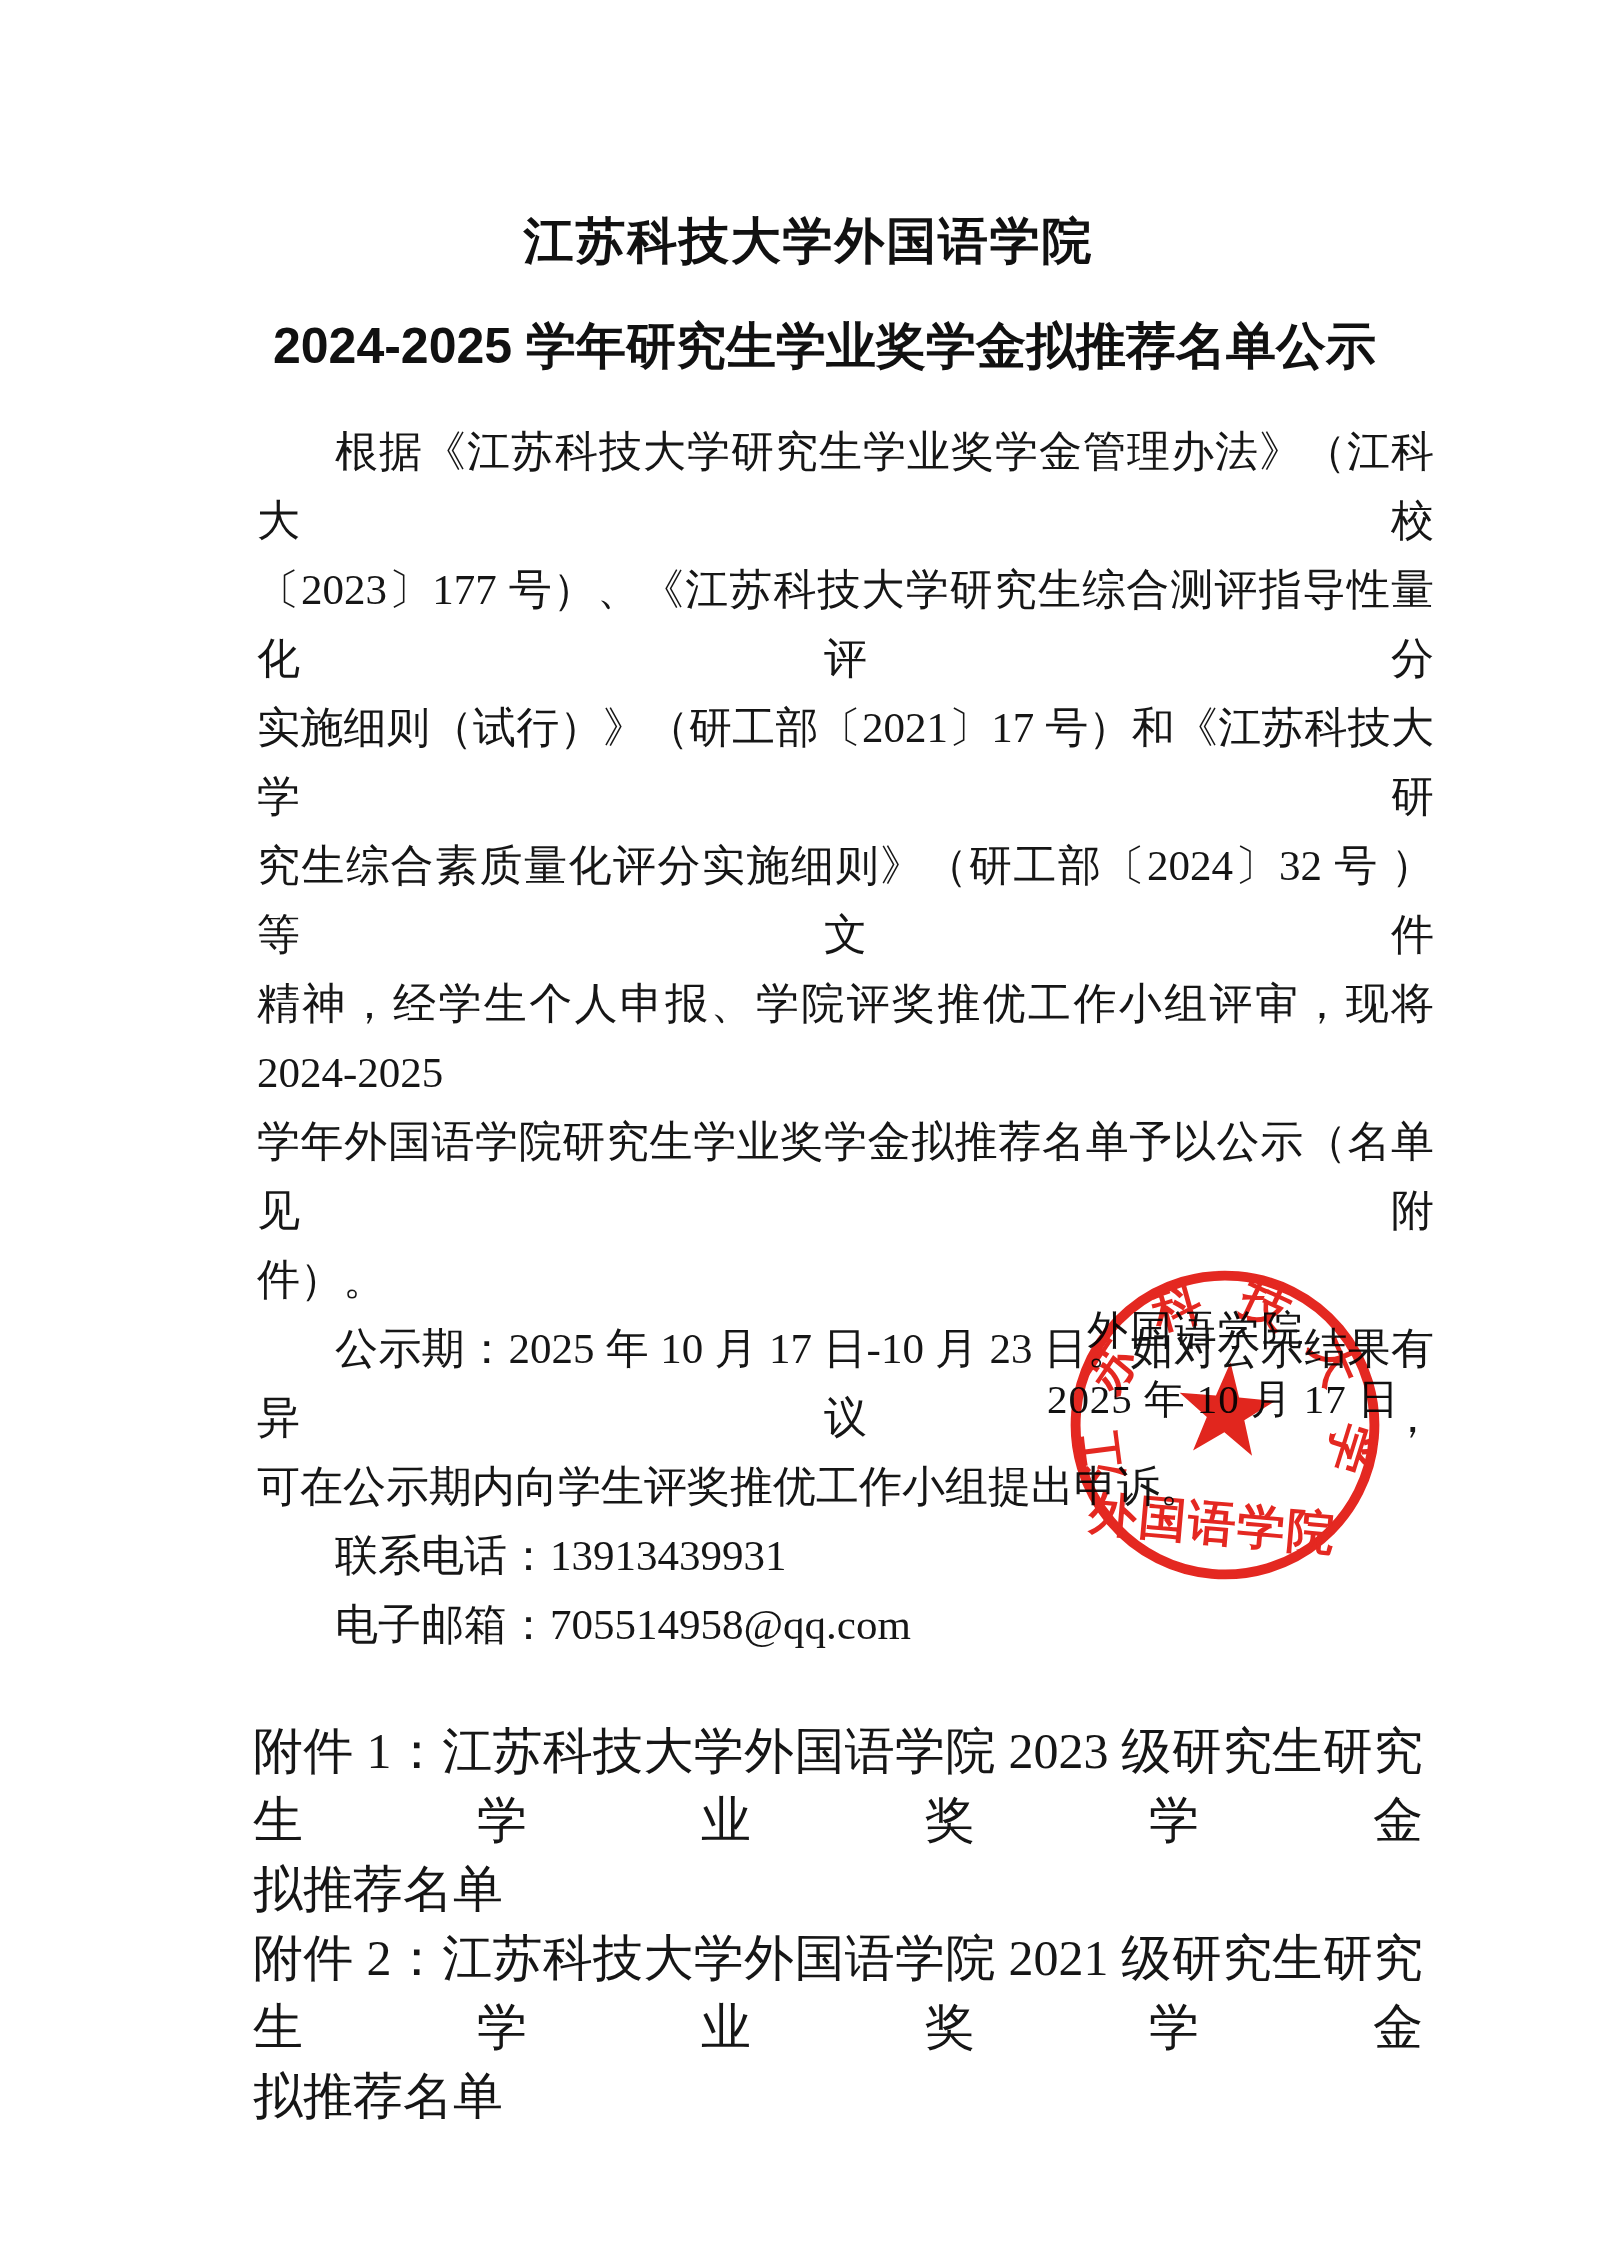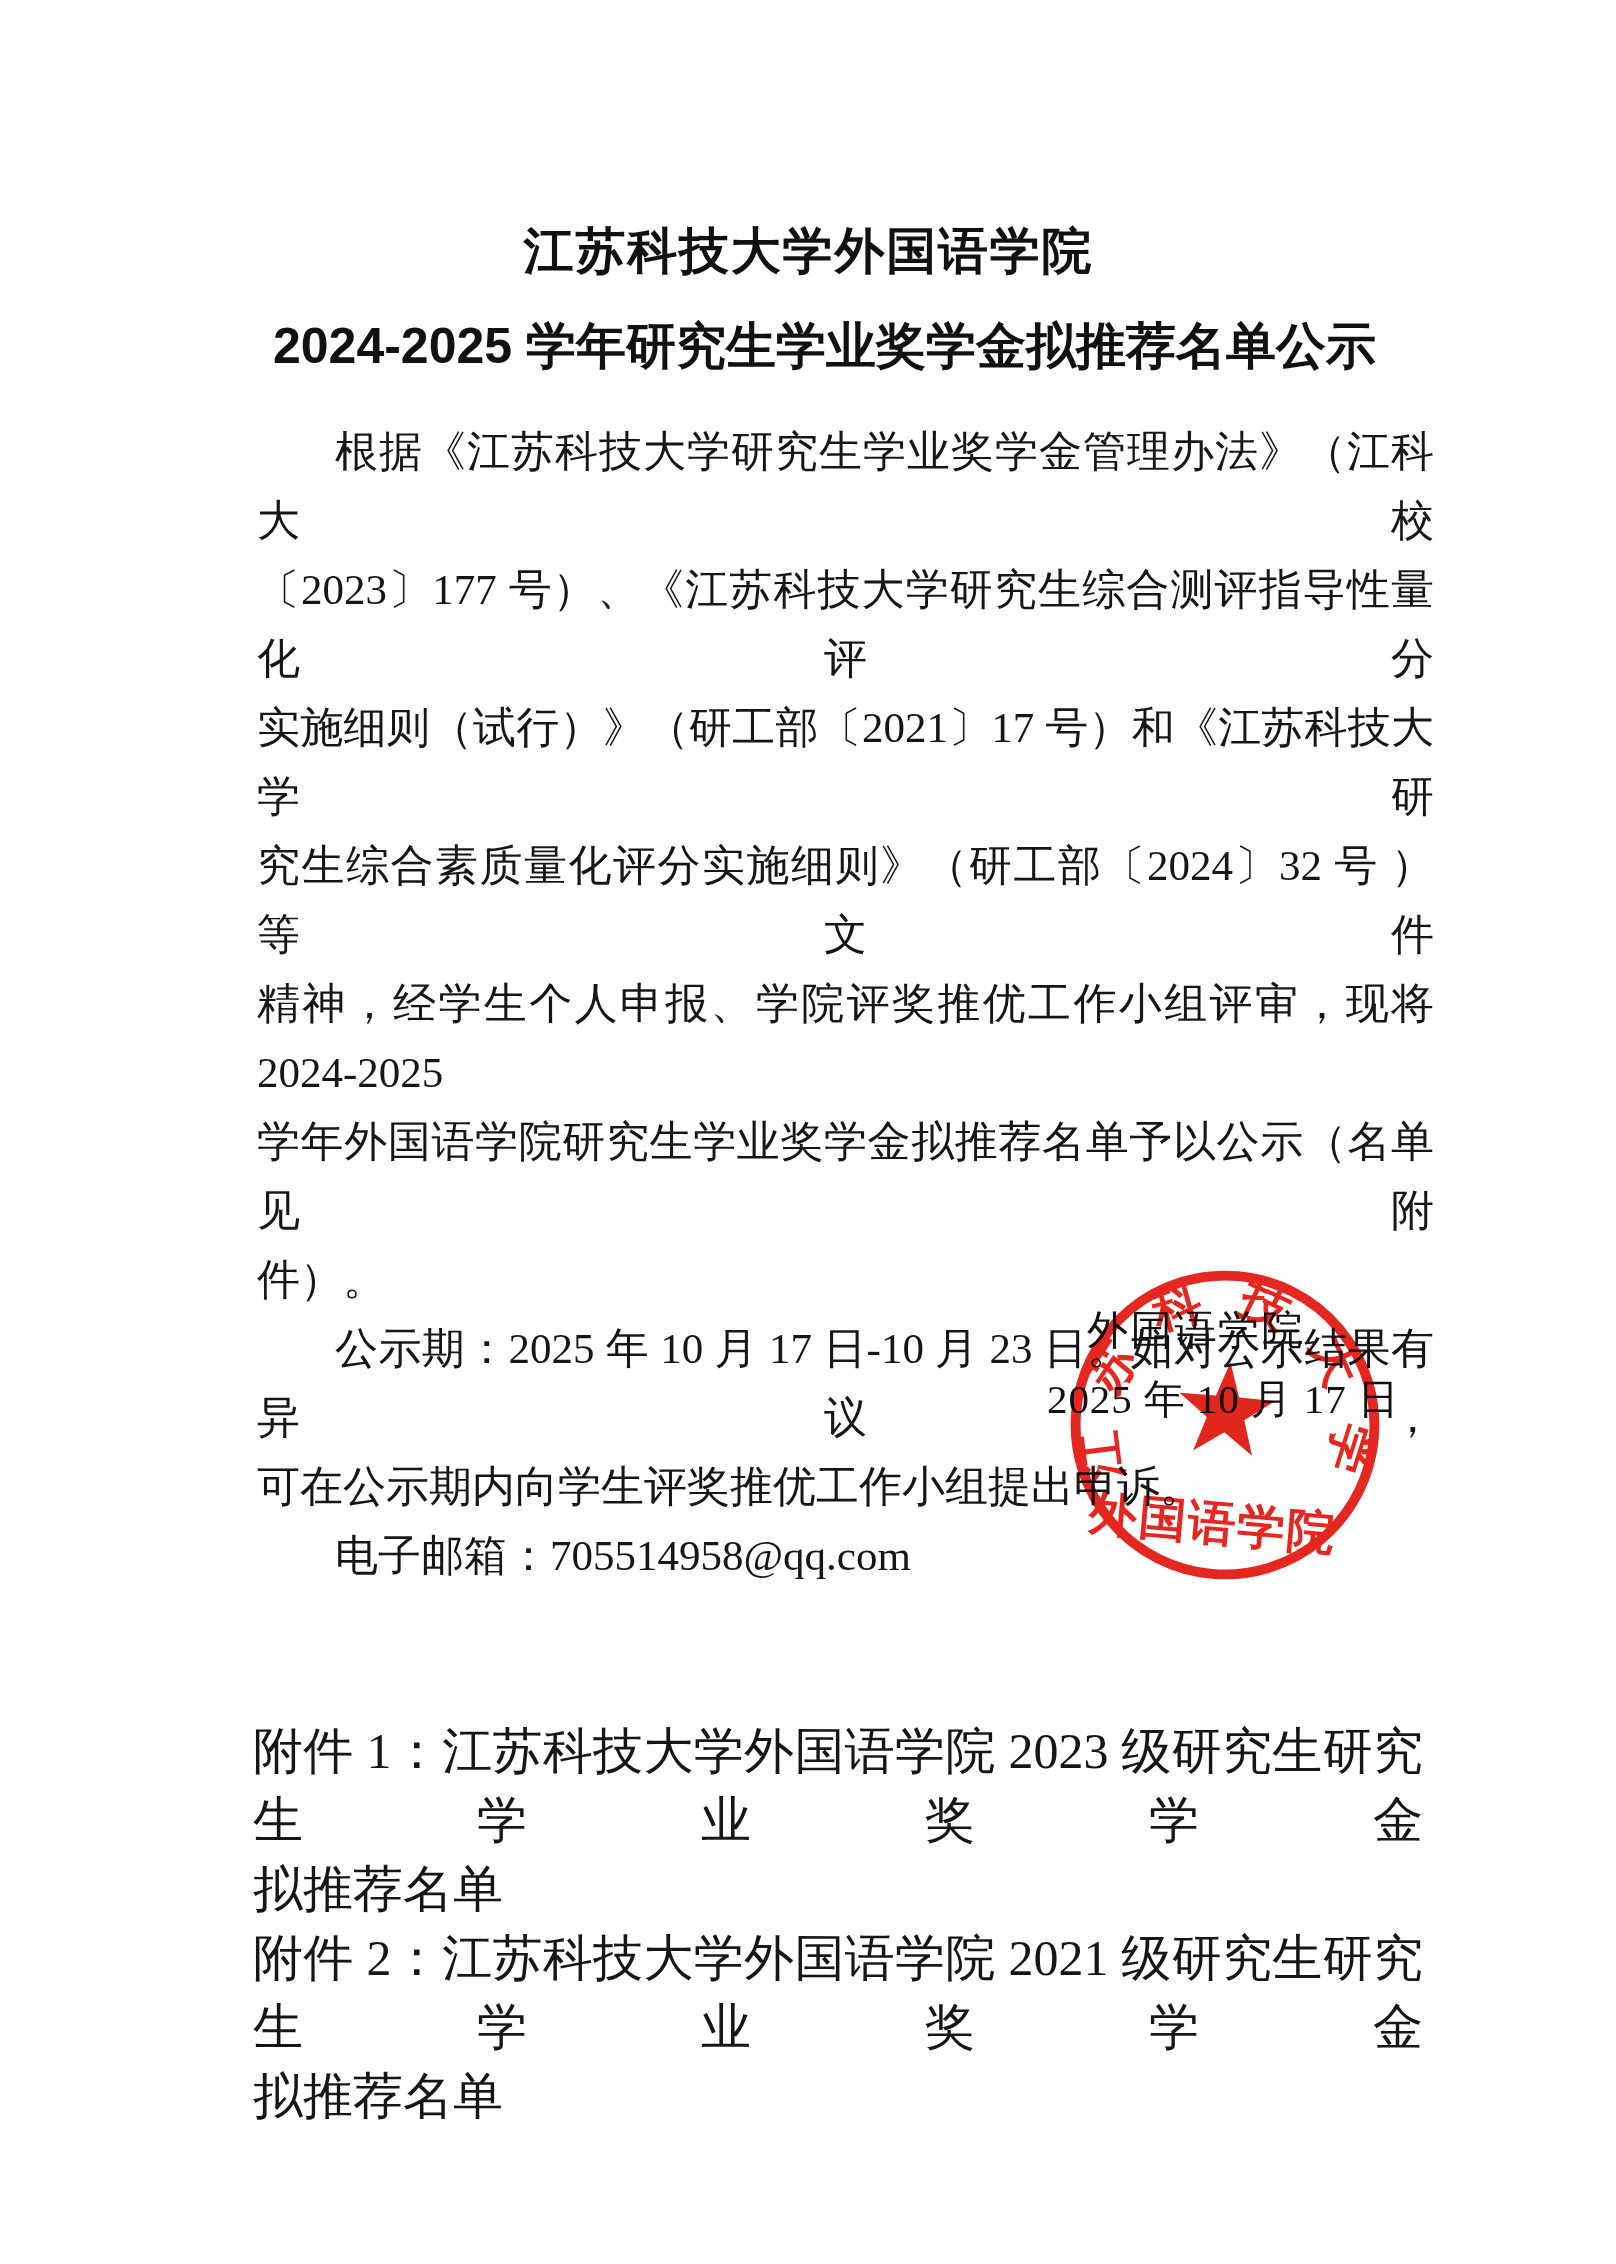--- a/index.html
+++ b/index.html
@@ -12,21 +12,21 @@
     position:relative;width:1617px;height:2265px;
     background:#ffffff;overflow:hidden;
     color:#161616;
   }
   .title{
     position:absolute;left:0;width:1617px;text-align:center;
     font-family:"Liberation Sans","DejaVu Sans",sans-serif;
     font-weight:700;font-size:50px;color:#111;
     letter-spacing:1.8px;white-space:nowrap;
   }
-  .title.t1{top:218px;text-align:center;}
+  .title.t1{top:208px;text-align:center;}
   .title.t2{top:313px;letter-spacing:0px;padding-left:16px;}
   .bodyblock{
     position:absolute;left:246px;top:417px;width:1177px;
     font-size:43px;line-height:69px;color:#161616;margin-left:11px;
   }
   .attachblock{
     position:absolute;left:253px;top:1717px;width:1170px;
     font-size:50px;line-height:69px;color:#161616;
   }
   .line{white-space:nowrap;}
@@ -59,20 +59,21 @@
   <div class="bodyblock">
     <div class="line ind j">根据《江苏科技大学研究生学业奖学金管理办法》（江科大校</div>
     <div class="line j">〔2023〕177 号）、《江苏科技大学研究生综合测评指导性量化评分</div>
     <div class="line j">实施细则（试行）》（研工部〔2021〕17 号）和《江苏科技大学研</div>
     <div class="line j">究生综合素质量化评分实施细则》（研工部〔2024〕32 号 ）等文件</div>
     <div class="line j">精神，经学生个人申报、学院评奖推优工作小组评审，现将 2024-2025</div>
     <div class="line j">学年外国语学院研究生学业奖学金拟推荐名单予以公示（名单见附</div>
     <div class="line">件）。</div>
     <div class="line ind j">公示期：2025 年 10 月 17 日-10 月 23 日。如对公示结果有异议，</div>
     <div class="line">可在公示期内向学生评奖推优工作小组提出申诉。</div>
+    <div class="line ind">联系电话：13913439931</div>
     <div class="line ind">电子邮箱：705514958@qq.com</div>
   </div>
 
   <div class="sig org">外国语学院</div>
   <div class="sig date">2025 年 10 月 17 日</div>
 
   <svg class="stamp" viewBox="0 0 360 360" xmlns="http://www.w3.org/2000/svg">
     <circle cx="180" cy="180" r="166" fill="none" stroke="#e2150e" stroke-width="11"></circle>
     <path id="seal-arc" d="M 81.3 251.7 A 122 122 0 1 1 278.7 251.7" fill="none"></path>
     <text font-size="54" fill="#e2150e" letter-spacing="33" text-anchor="middle">

